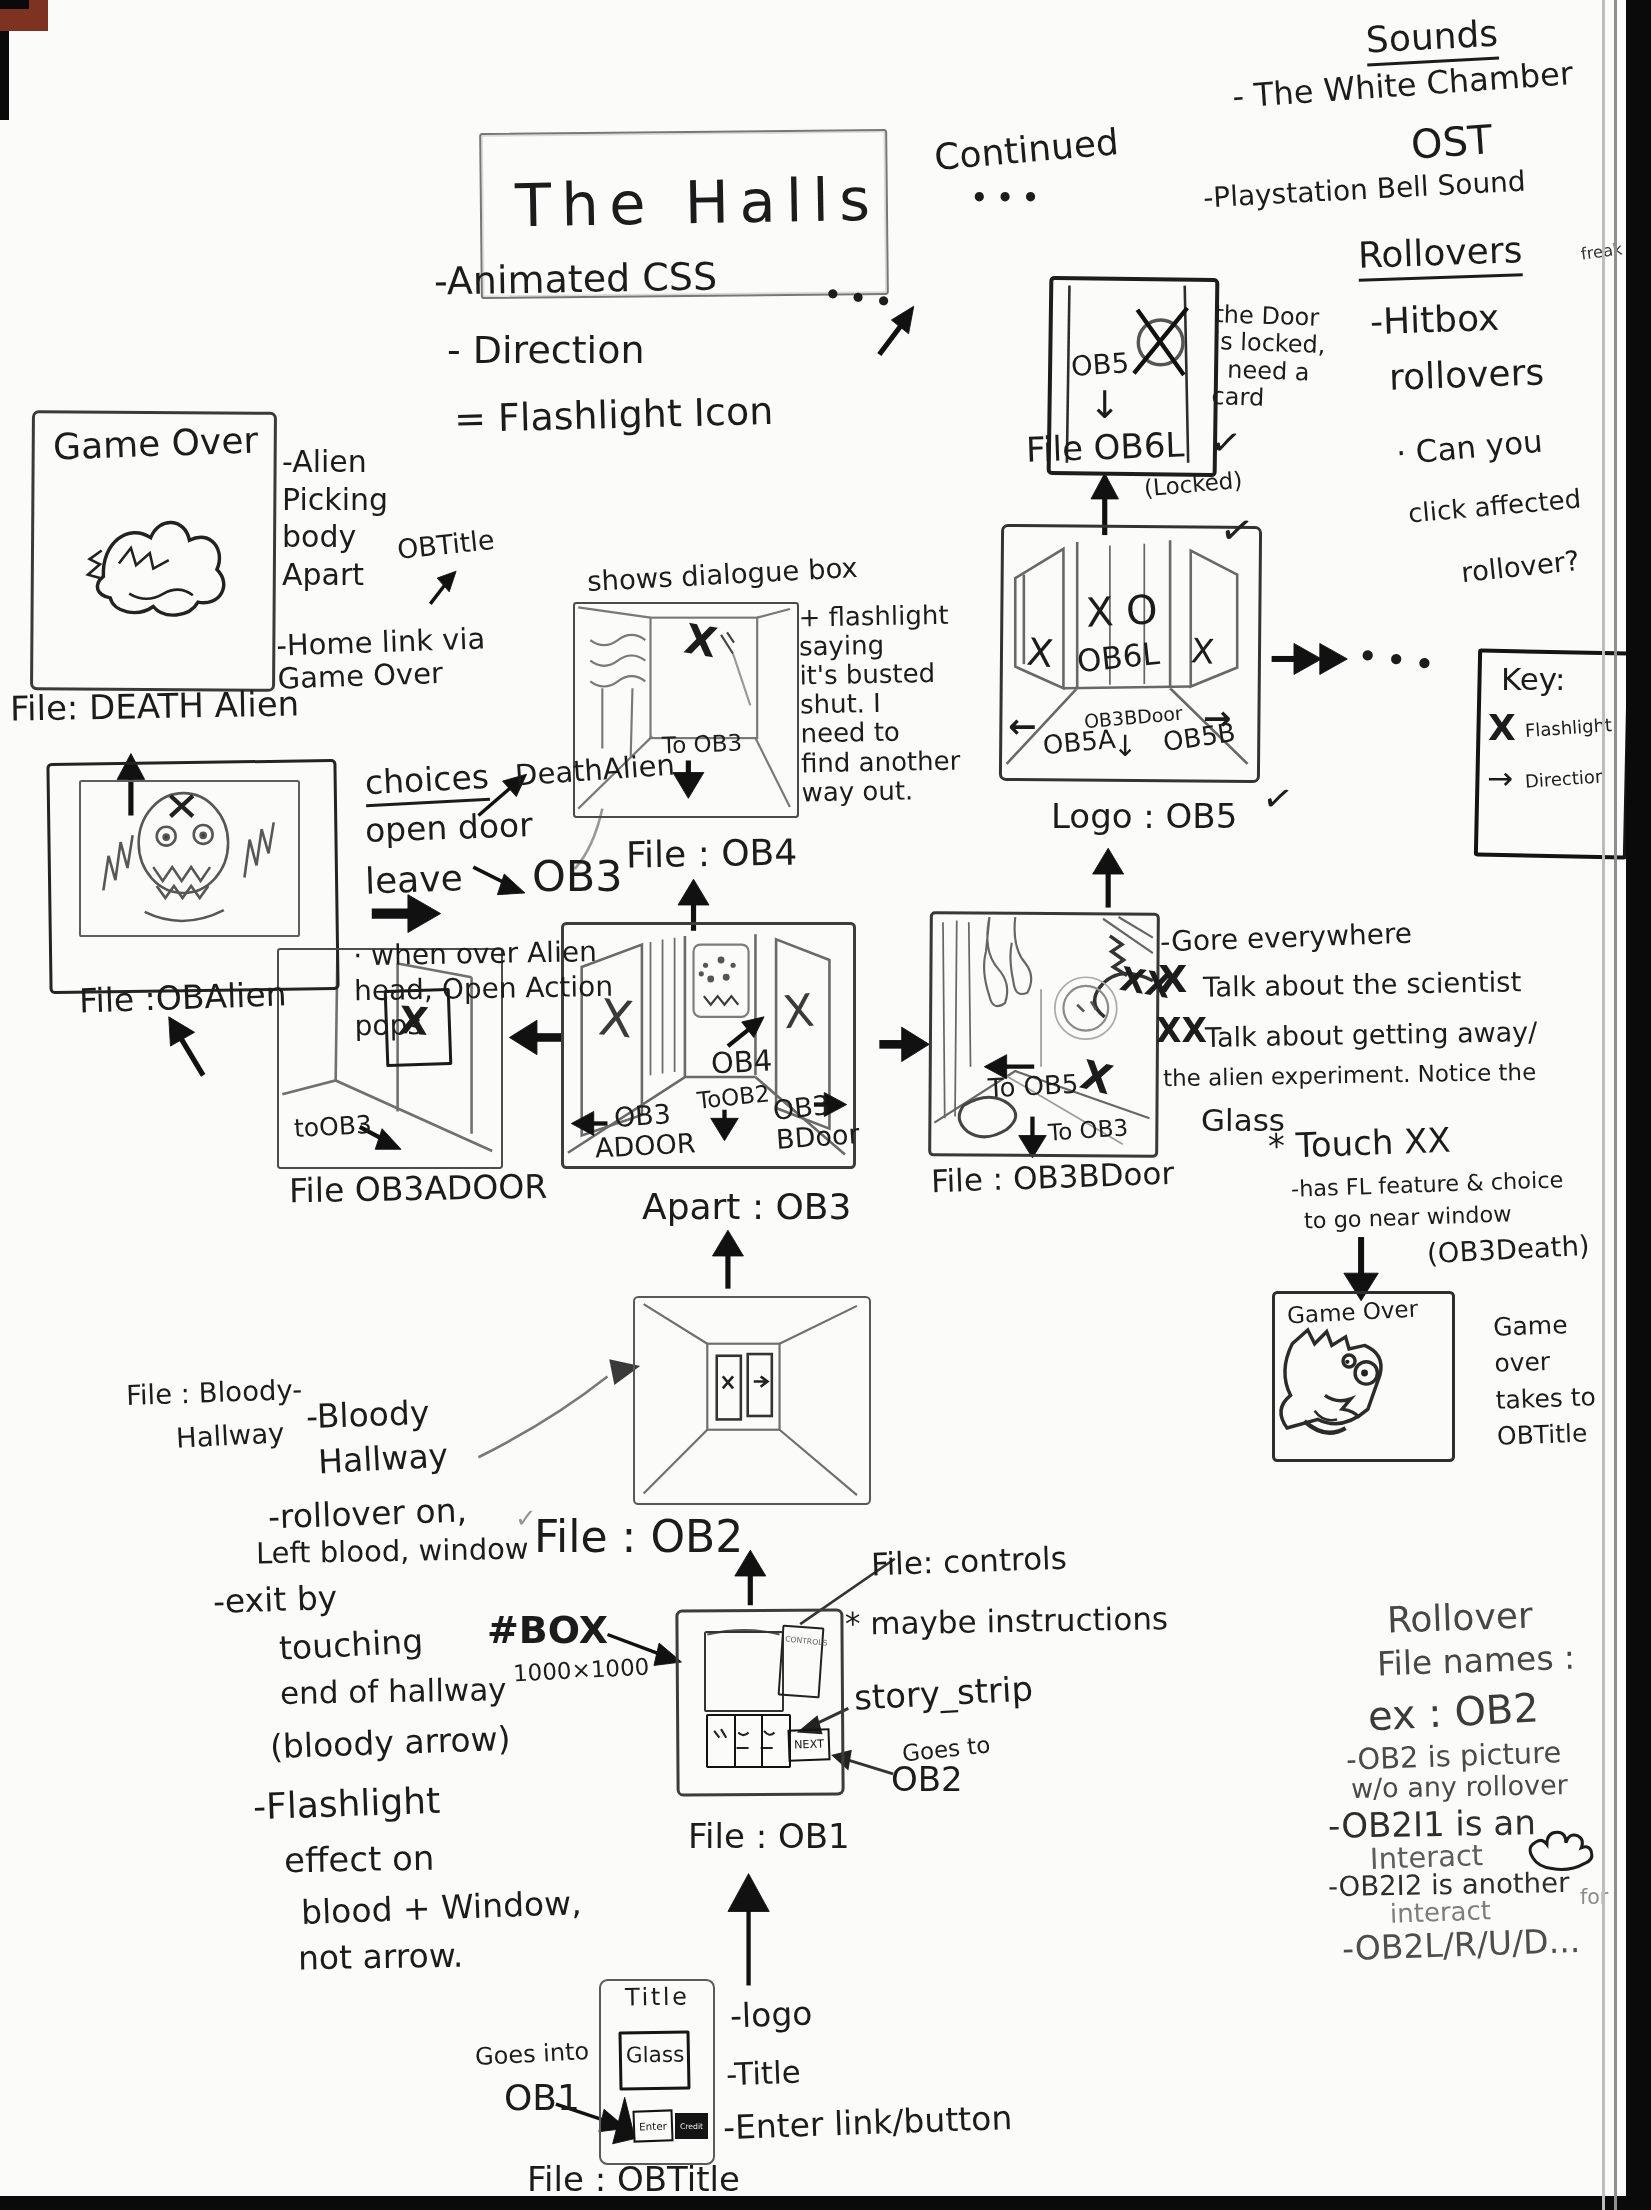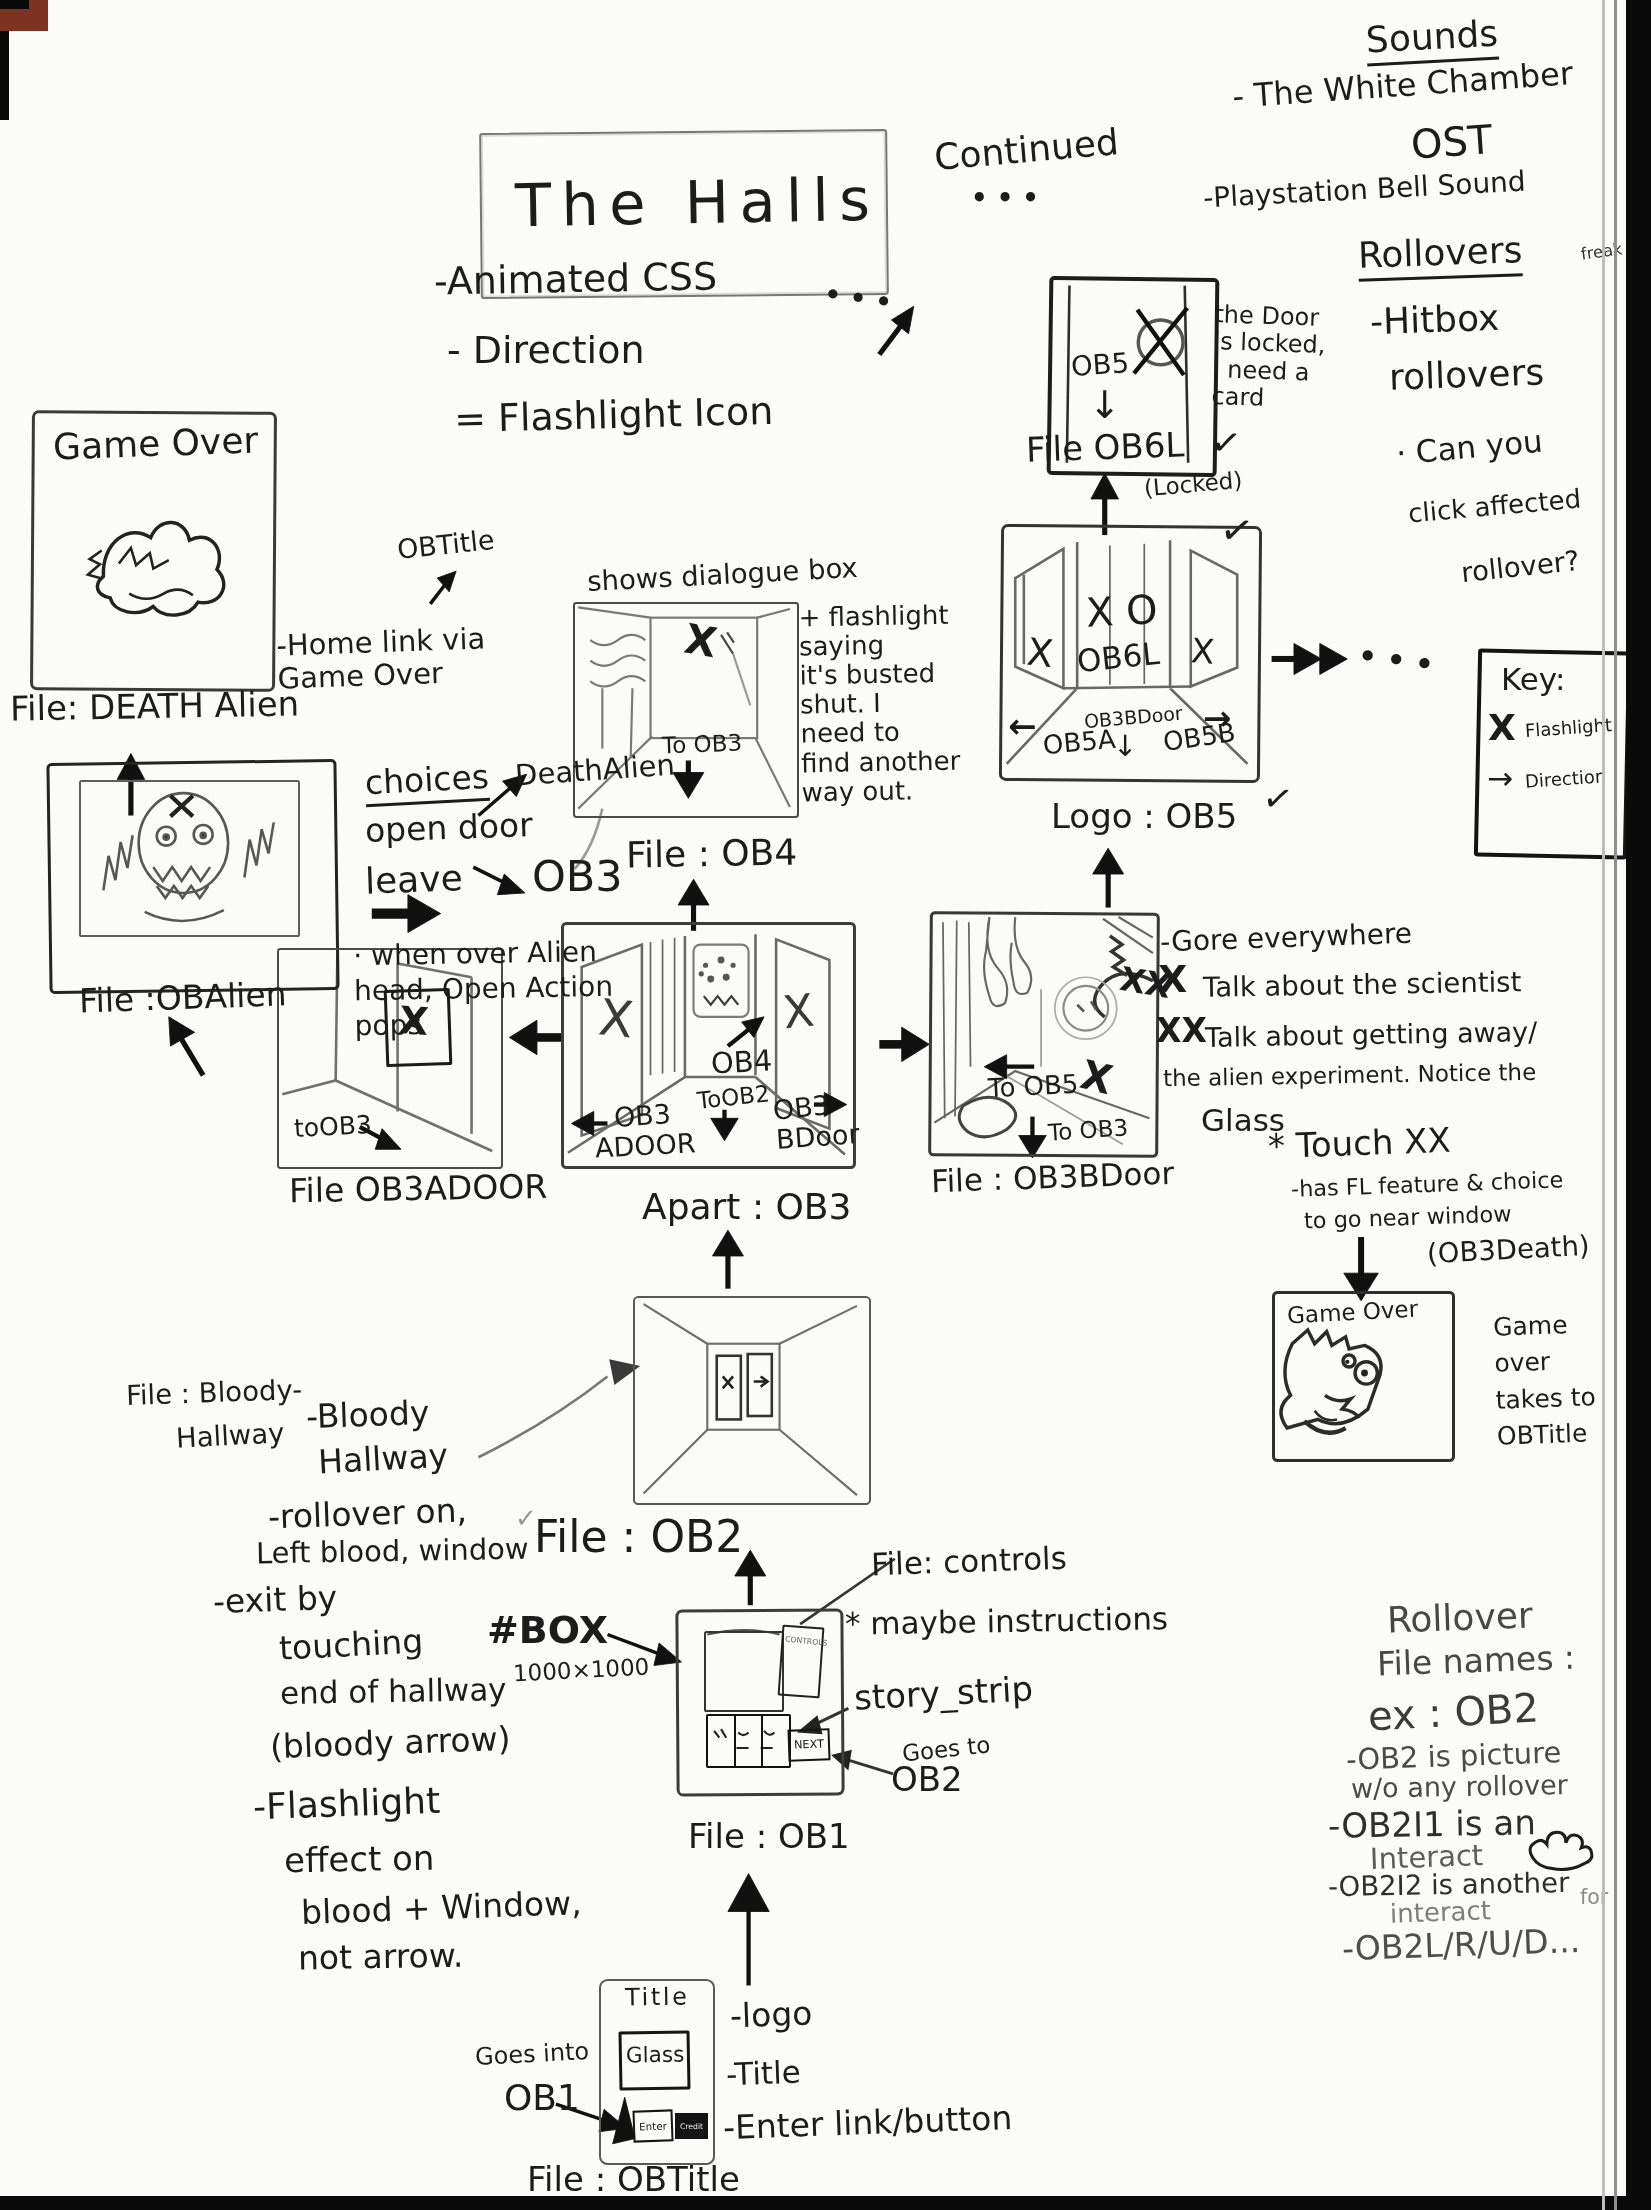--- a/index.html
+++ b/index.html
@@ -289,20 +289,24 @@
   <div class="t" style="left:1026px;top:428px;font-size:34px;transform:rotate(-2deg);">File OB6L</div>
   <div class="t" style="left:1211px;top:422px;font-size:36px;transform:rotate(8deg);">✓</div>
   <div class="t" style="left:1144px;top:471px;font-size:23px;transform:rotate(-5deg);">(Locked)</div>
   <div class="t" style="left:1213px;top:303px;font-size:24px;transform:rotate(2deg);">the Door
 is locked,
 I need a
 card</div>
   <div class="t" style="left:1220px;top:508px;font-size:40px;transform:rotate(10deg);color:#222;">✓</div>
 
   <div class="t" style="left:53px;top:423px;font-size:36px;transform:rotate(-2deg);">Game Over</div>
+  <div class="t" style="left:282px;top:443px;font-size:30px;line-height:1.25;">-Alien
+Picking
+body
+Apart</div>
   <div class="t" style="left:397px;top:530px;font-size:27px;transform:rotate(-6deg);">OBTitle</div>
   <div class="t" style="left:277px;top:626px;font-size:29px;transform:rotate(-2deg);">-Home link via
 Game Over</div>
   <div class="t" style="left:10.3px;top:687px;font-size:34px;transform:rotate(-1deg);">File: DEATH Alien</div>
 
   <div class="t" style="left:79px;top:979px;font-size:33px;transform:rotate(-2deg);">File :OBAlien</div>
   <div class="t u" style="left:365px;top:761px;font-size:33px;transform:rotate(-3deg);">choices</div>
   <div class="t" style="left:365px;top:809px;font-size:33px;transform:rotate(-2deg);">open door</div>
   <div class="t" style="left:515px;top:754px;font-size:29px;transform:rotate(-4deg);">DeathAlien</div>
   <div class="t" style="left:365px;top:859px;font-size:36px;transform:rotate(-2deg);">leave</div>

